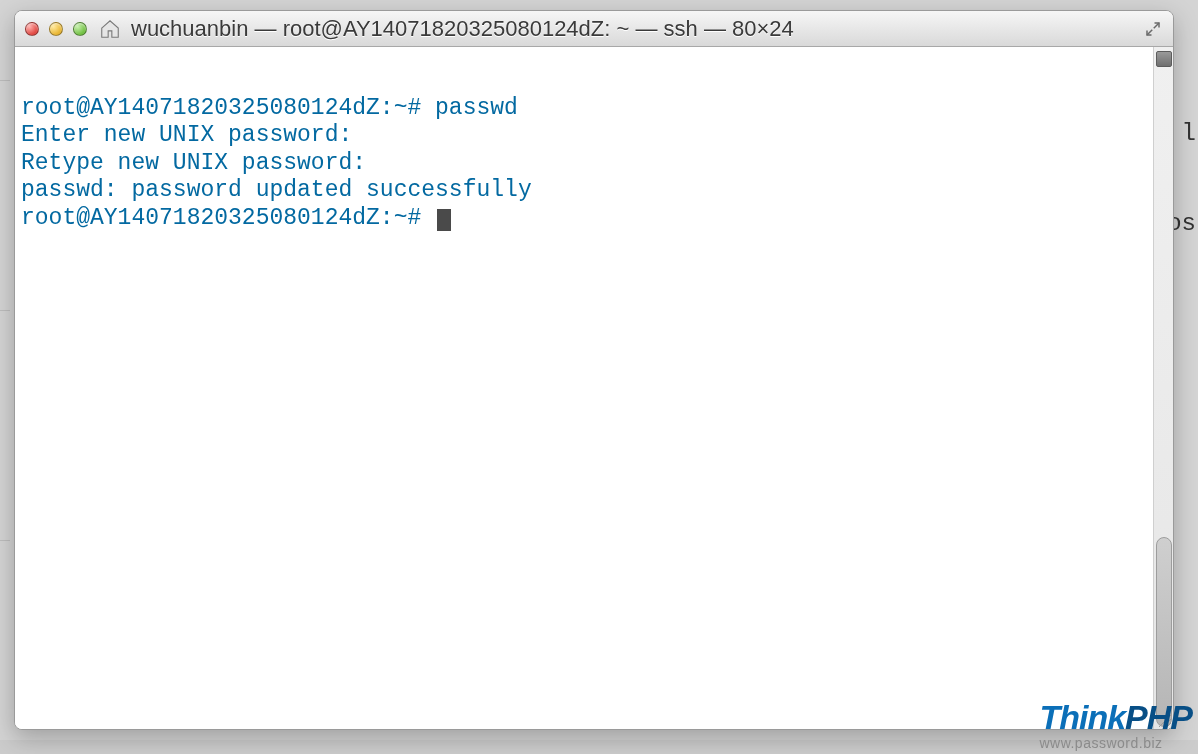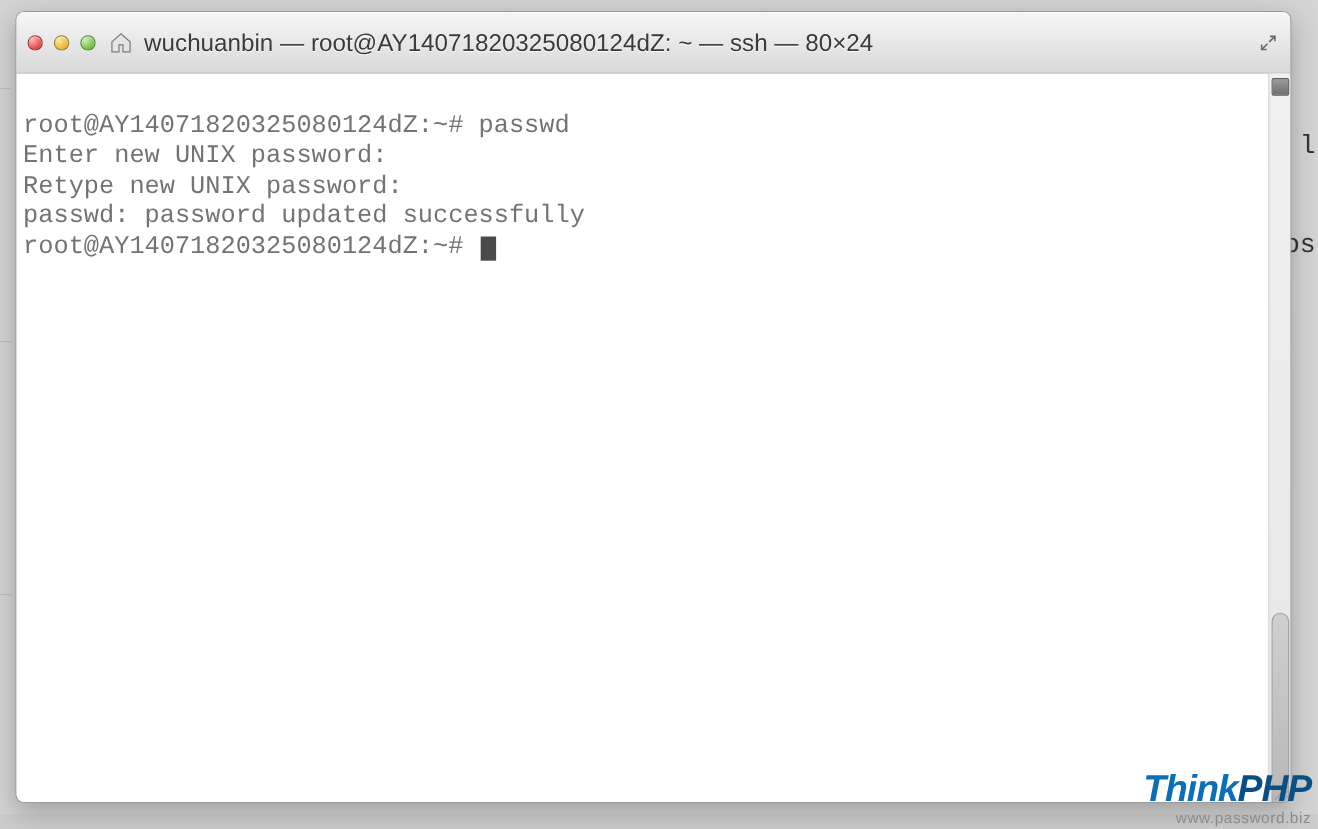--- a/index.html
+++ b/index.html
@@ -32,21 +32,21 @@
     background: #ffffff;
     border: 1px solid #9a9a9a;
     border-radius: 8px;
     box-shadow: 0 8px 24px rgba(0,0,0,0.25);
     display: flex;
     flex-direction: column;
     overflow: hidden;
   }
 
   .titlebar {
-    height: 56px;
+    height: 36px;
     background: linear-gradient(#f6f6f6, #d9d9d9);
     border-bottom: 1px solid #a8a8a8;
     display: flex;
     align-items: center;
     padding: 0 10px;
     gap: 8px;
     position: relative;
   }
   .traffic {
     display: flex;
@@ -94,24 +94,24 @@
   .expand-icon svg{display:block;}
 
   .terminal-wrap {
     flex: 1;
     display: flex;
     position: relative;
     background: #ffffff;
   }
   .terminal {
     flex: 1;
-    padding: 6px 6px;
+    padding: 20px 6px;
     font-size: 23px;
     line-height: 1.2;
-    color: #737373;
+    color: #0369a1;
     white-space: pre;
     font-family: Menlo, Monaco, "Courier New", monospace;
     cursor: text;
   }
   .term-line { white-space: pre; }
   .cursor-block {
     display: inline-block;
     width: 14px;
     height: 22px;
     background: #4a4a4a;
@@ -148,21 +148,20 @@
   }
   .resize-lines {
     position:absolute;
     right:0;bottom:0;width:20px;height:20px;
   }
 
   .watermark {
     position: absolute;
     right: 6px;
     bottom: 4px;
-    text-align: right;
     font-family: Arial, Helvetica, sans-serif;
     line-height: 1;
     pointer-events:none;
   }
   .wm-main {
     font-size: 34px;
     font-weight: 800;
     font-style: italic;
     letter-spacing: -1px;
   }

